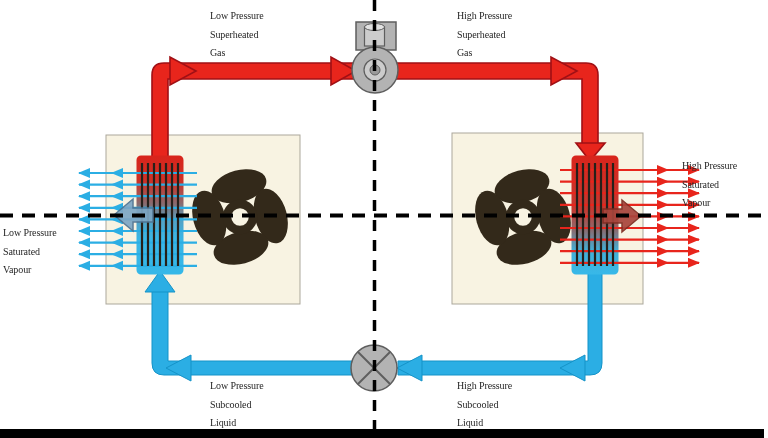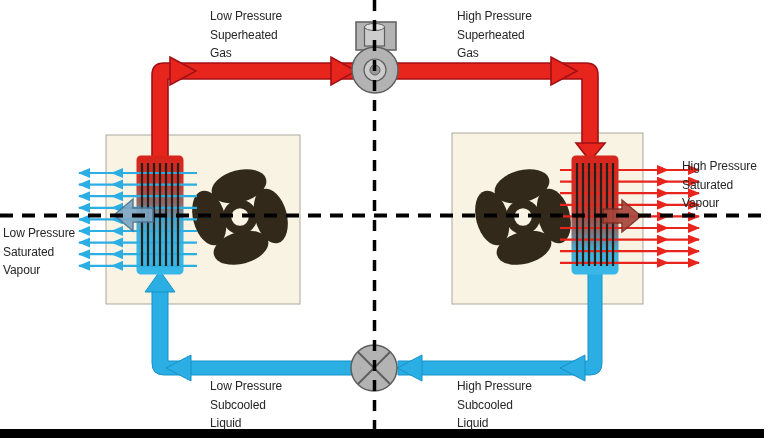--- a/index.html
+++ b/index.html
@@ -2,22 +2,22 @@
 <html style="--hot-line: #E8251C; --hot-line-edge: #A01015; --cold-line: #2BAEE4; --cold-line-edge: #1593C8; --unit-box-fill: #F8F3E2; --unit-box-border: #ABA79B; --fan-blade: #33291A; --metal-fill: #B3B3B3; --metal-border: #5E5E5E; --dashed-line: #000000; --bottom-bar: #000000; --text: #262626;"><head>
 <meta charset="utf-8">
 <style>
   html,body{margin:0;padding:0;background:#fff;}
   #stage{
     position:relative;width:768px;height:438px;overflow:hidden;background:#fff;
     font-family:"Liberation Sans",sans-serif;
   }
   #diagram-svg{position:absolute;left:0;top:0;}
   .flow-label{
-    position:absolute;font-size:12px;line-height:18.5px;color:var(--text,#262626);
-    white-space:nowrap;letter-spacing:-0.1px;
+    position:absolute;font-size:10px;line-height:18.5px;color:var(--text,#262626);
+    white-space:nowrap;letter-spacing:-0.1px;font-family:Liberation Serif, serif;
   }
   
   .c-box{fill:var(--unit-box-fill,#F8F3E2);stroke:var(--unit-box-border,#ABA79B);stroke-width:1;}
   .c-fan{fill:var(--fan-blade,#33291A);}
   .c-fan-ring{fill:none;stroke:var(--fan-blade,#33291A);stroke-width:8.5;}
   .c-hot{fill:var(--hot-line,#E8251C);stroke:var(--hot-line-edge,#A01015);stroke-width:1.6;}
   .c-hot-thin{stroke:var(--hot-line,#E8251C);stroke-width:2.2;fill:none;}
   .c-hot-head{fill:var(--hot-line,#E8251C);}
   .c-cold{fill:var(--cold-line,#2BAEE4);stroke:var(--cold-line-edge,#1593C8);stroke-width:1;}
   .c-cold-thin{stroke:var(--cold-line,#2BAEE4);stroke-width:2.2;fill:none;}

